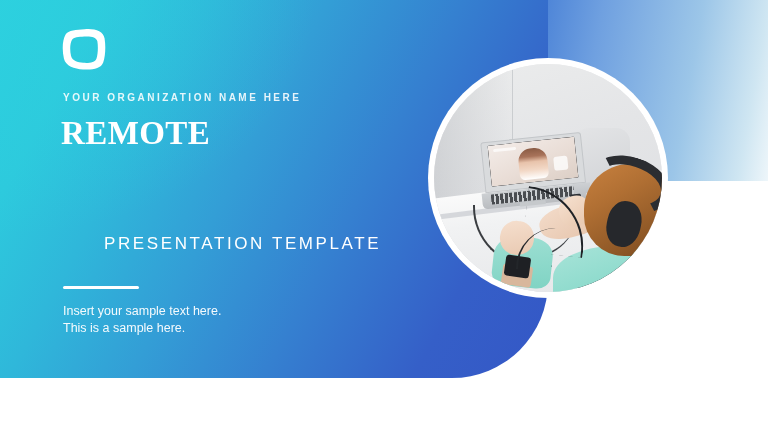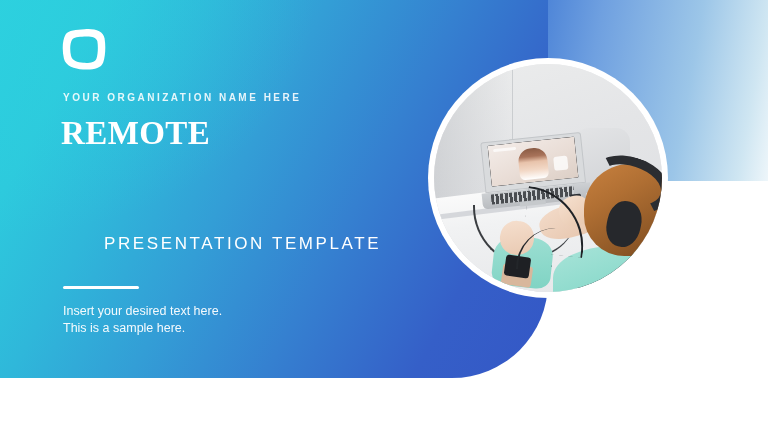--- a/index.html
+++ b/index.html
@@ -241,21 +241,21 @@
 
   <div class="title">
     <div>REMOTE</div>
   </div>
 
   <div class="subtitle">PRESENTATION TEMPLATE</div>
 
   <div class="rule"></div>
 
   <div class="body-text">
-    <div>Insert your desired text here.</div>
+    <div>Insert your sample text here.</div>
     <div>This is a sample here.</div>
   </div>
 
   <div class="photo-ring">
     <div class="photo">
       <div class="scene">
         <div class="wall"></div>
         <div class="wall-shadow"></div>
         <div class="wall-edge"></div>
 

